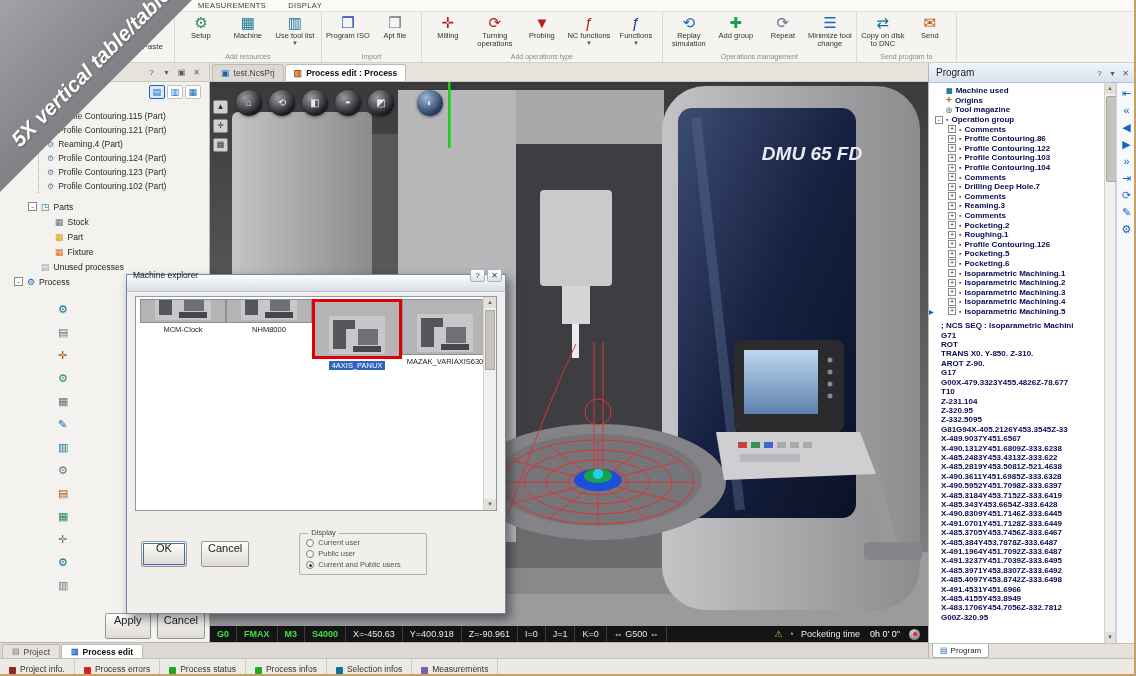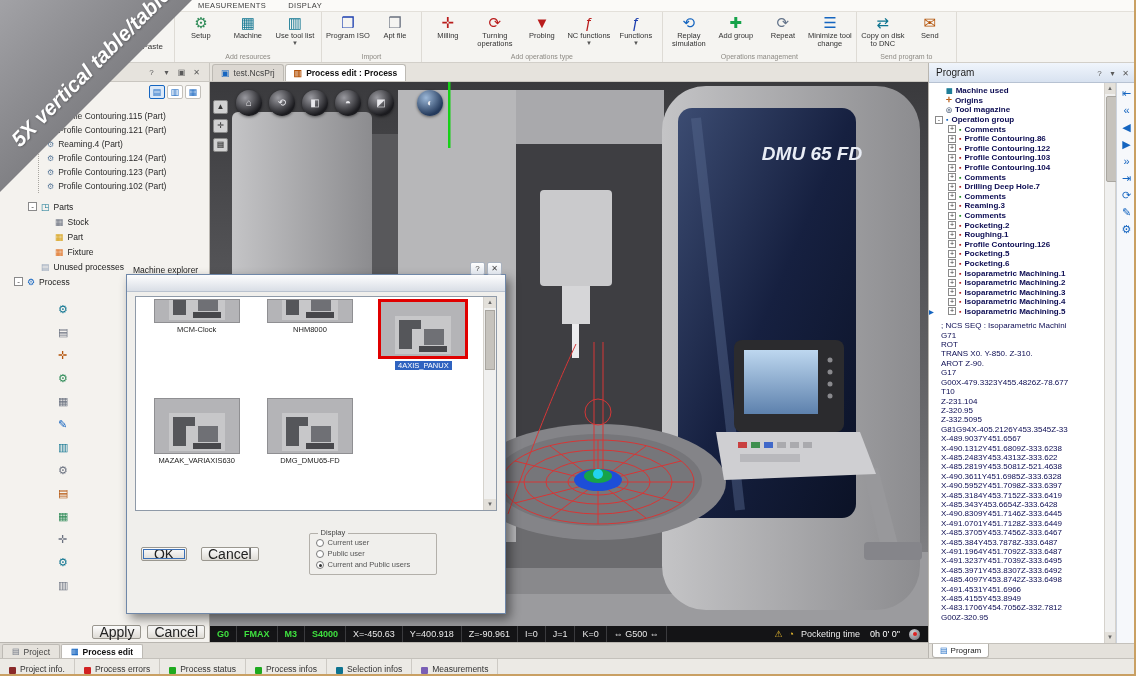--- a/index.html
+++ b/index.html
@@ -45,21 +45,21 @@
   .ltree{margin-top:6px}
   .ltree-row{display:flex;align-items:center;gap:4px;height:15px;font-size:8.5px;color:#222;
              padding-left:calc(14px + var(--lvl,0)*14px);white-space:nowrap}
   .ltree-row .gi{font-size:9px}
   .exp{flex:none;width:9px;height:9px;border:1px solid #8a8a8a;background:#fff;font-size:8px;line-height:7px;
        text-align:center;color:#333;font-weight:normal}
   .exp:empty{visibility:hidden}
   .icon-col{position:absolute;left:58px;top:222px;display:flex;flex-direction:column;gap:12px}
   .icon-col .gi{font-size:11px;line-height:11px}
   .lp-actions{position:absolute;right:4px;bottom:3px;display:flex;gap:6px}
-  .sm-btn{min-width:46px;height:14px;font-size:14px;line-height:12px;text-align:center;color:#222;
+  .sm-btn{min-width:46px;height:26px;font-size:11px;line-height:12px;text-align:center;color:#222;
           background:linear-gradient(#fdfdfd,#dedbd5);border:1px solid #9a978f;border-radius:2px;padding:0 6px}
 
   
   .viewport{position:absolute;top:82px;left:210px;width:718px;height:560px;background:#4a4a4d;overflow:hidden}
   .vp-toolbar{position:absolute;top:8px;left:26px;display:flex;gap:7px;align-items:center;z-index:5}
   .orb{width:26px;height:26px;border-radius:50%;background:radial-gradient(circle at 35% 30%,#9a9aa0,#1b1b1f 70%);
        color:#e8e8ec;font-size:10px;line-height:26px;text-align:center;box-shadow:0 1px 3px rgba(0,0,0,.5)}
   .orb.sep{margin-left:16px;background:radial-gradient(circle at 35% 30%,#9cb8d8,#243a5c 70%)}
   .vp-side{position:absolute;top:18px;left:3px;display:flex;flex-direction:column;gap:5px;z-index:5}
   .vp-side .sicon{width:15px;height:14px;background:rgba(235,235,235,.85);border:1px solid #888;
@@ -82,21 +82,21 @@
   .rp-header{height:20px;background:linear-gradient(#f0f5fc,#d8e2f0);border-bottom:1px solid #b7c2d2;
              display:flex;align-items:center;padding:0 4px 0 7px;font-size:10px;color:#1c1c1c}
   .rp-header .title{flex:1}
   .rp-body{position:absolute;top:20px;left:0;right:32px;bottom:15px;overflow:hidden;padding-top:3px}
   .ptree-row{position:relative;display:flex;align-items:center;gap:3px;height:9.6px;font-size:8px;font-weight:bold;
              color:#0b0b52;white-space:nowrap;padding-left:calc(6px + var(--lvl,0)*13px)}
   .ptree-row .gi{font-size:7px}
   .ptree-row .exp{width:8px;height:8px;line-height:6px;font-size:7px}
   .ptree-row.marked::before{content:"▶";position:absolute;left:0;top:1px;font-size:6px;color:#1565c0}
   .gcode{margin-top:5px;padding-left:12px}
-  .gline{font-size:8px;font-weight:normal;color:#0b0b52;line-height:9.4px;white-space:nowrap;overflow:hidden}
+  .gline{font-size:8px;font-weight:bold;color:#0b0b52;line-height:9.4px;white-space:nowrap;overflow:hidden}
   .rp-scroll{position:absolute;top:20px;right:20px;bottom:15px;width:12px;background:#f0f0ef;border-left:1px solid #d5d2cc;border-right:1px solid #d5d2cc}
   .rp-scroll .arr{height:11px;font-size:6px;line-height:11px;text-align:center;color:#666;background:#e3e0da}
   .rp-scroll .thumb{position:absolute;top:13px;left:1px;right:1px;height:86px;background:#c6c3bd;border:1px solid #a9a6a0;border-radius:2px}
   .rp-scroll .arr.dn{position:absolute;bottom:0;left:0;right:0}
   .rp-strip{position:absolute;top:20px;right:0;bottom:15px;width:20px;background:#f6f8fb;border-left:1px solid #ccd3dd;
             display:flex;flex-direction:column;align-items:center;gap:6px;padding-top:5px}
   .rp-strip .sim{color:#1565c0;font-size:11px;line-height:11px}
   .rp-tabs{position:absolute;left:0;right:0;bottom:0;height:15px;background:#e4e1db;border-top:1px solid #c4c1bb;display:flex;align-items:flex-start;padding-left:3px}
   .rp-tab{display:flex;align-items:center;gap:3px;height:14px;padding:0 7px;font-size:8px;background:#fff;
           border:1px solid #b5b2ac;border-top:none;border-radius:0 0 3px 3px;color:#222}
@@ -111,31 +111,31 @@
   .btab.active{background:#fff;font-weight:bold;color:#111}
   .statusbar{position:absolute;top:658px;left:0;width:1136px;height:16px;background:#eceae5;border-top:1px solid #c4c1bb;
              display:flex;align-items:center;font-size:8.5px;color:#333}
   .sitem{display:flex;align-items:flex-end;gap:4px;padding:0 9px;border-right:1px solid #cdcac4;height:100%}
   .sq{width:7px;height:7px;border-radius:1px;flex:none}
 
   
   .dialog{position:absolute;left:126px;top:274px;width:380px;height:340px;background:#f0efec;border:1px solid #6f87a8;
           box-shadow:4px 5px 10px rgba(0,0,0,.45);z-index:40}
   .dlg-title{height:17px;background:linear-gradient(#fdfdfe,#d9dee6);border-bottom:1px solid #b9c2cf;
-             display:flex;align-items:flex-end;padding:0 3px 16px 6px;font-size:8.5px;color:#222}
+             display:flex;align-items:center;padding:0 3px 16px 6px;font-size:8.5px;color:#222}
   .dlg-title .t{flex:1}
   .dlg-btn{width:15px;height:13px;border:1px solid #a9b2bf;background:linear-gradient(#fff,#dde2ea);
            font-size:8px;line-height:11px;text-align:center;color:#444;border-radius:2px;margin-left:2px}
   .dlg-msgrow{display:flex;align-items:center;padding:5px 8px 3px}
   .dlg-msg{flex:1;font-size:8px;color:#2e8b2e}
   .details{display:flex;align-items:center;gap:8px;width:64px;height:15px;border:1px solid #9aa4b2;background:#fff;
            font-size:8px;color:#333;padding:0 5px;border-radius:2px}
   .details .car{font-size:6px;color:#555;margin-left:auto}
   .dlg-list{position:relative;margin:4px 8px 0;height:215px;background:#fff;border:1px solid #8f9aa8;overflow:hidden}
-  .mgrid{display:grid;grid-template-columns:1fr 1fr 1fr;grid-auto-rows:auto;row-gap:28px;padding:2px 16px 0 4px}
+  .mgrid{display:grid;grid-template-columns:1fr 1fr 1fr 1fr 1fr;grid-auto-rows:auto;row-gap:22px;padding:2px 16px 0 4px}
   .machine{display:flex;flex-direction:column;align-items:center;gap:2px}
   .thumb{width:86px;height:56px;background:#b4b4b7;border:1px solid #8f8f92;display:flex;align-items:flex-end;justify-content:center;overflow:hidden}
   .machine.cropped .thumb{height:24px}
   .machine.selected .thumb{border:3px solid #e00000;width:90px;height:60px}
   .mlabel{font-size:7.5px;color:#222;padding:0 3px;white-space:nowrap}
   .machine.selected .mlabel{background:#2f63c0;color:#fff}
   .dlg-vscroll{position:absolute;top:0;right:0;bottom:0;width:13px;background:#f0f0ef;border-left:1px solid #d5d2cc}
   .dlg-vscroll .arr{height:11px;font-size:6px;line-height:11px;text-align:center;color:#666;background:#e3e0da}
   .dlg-vscroll .thumb2{position:absolute;top:13px;left:1px;right:1px;height:60px;background:#c6c3bd;border:1px solid #a9a6a0}
   .dlg-vscroll .arr.dn{position:absolute;bottom:0;left:0;right:0}

